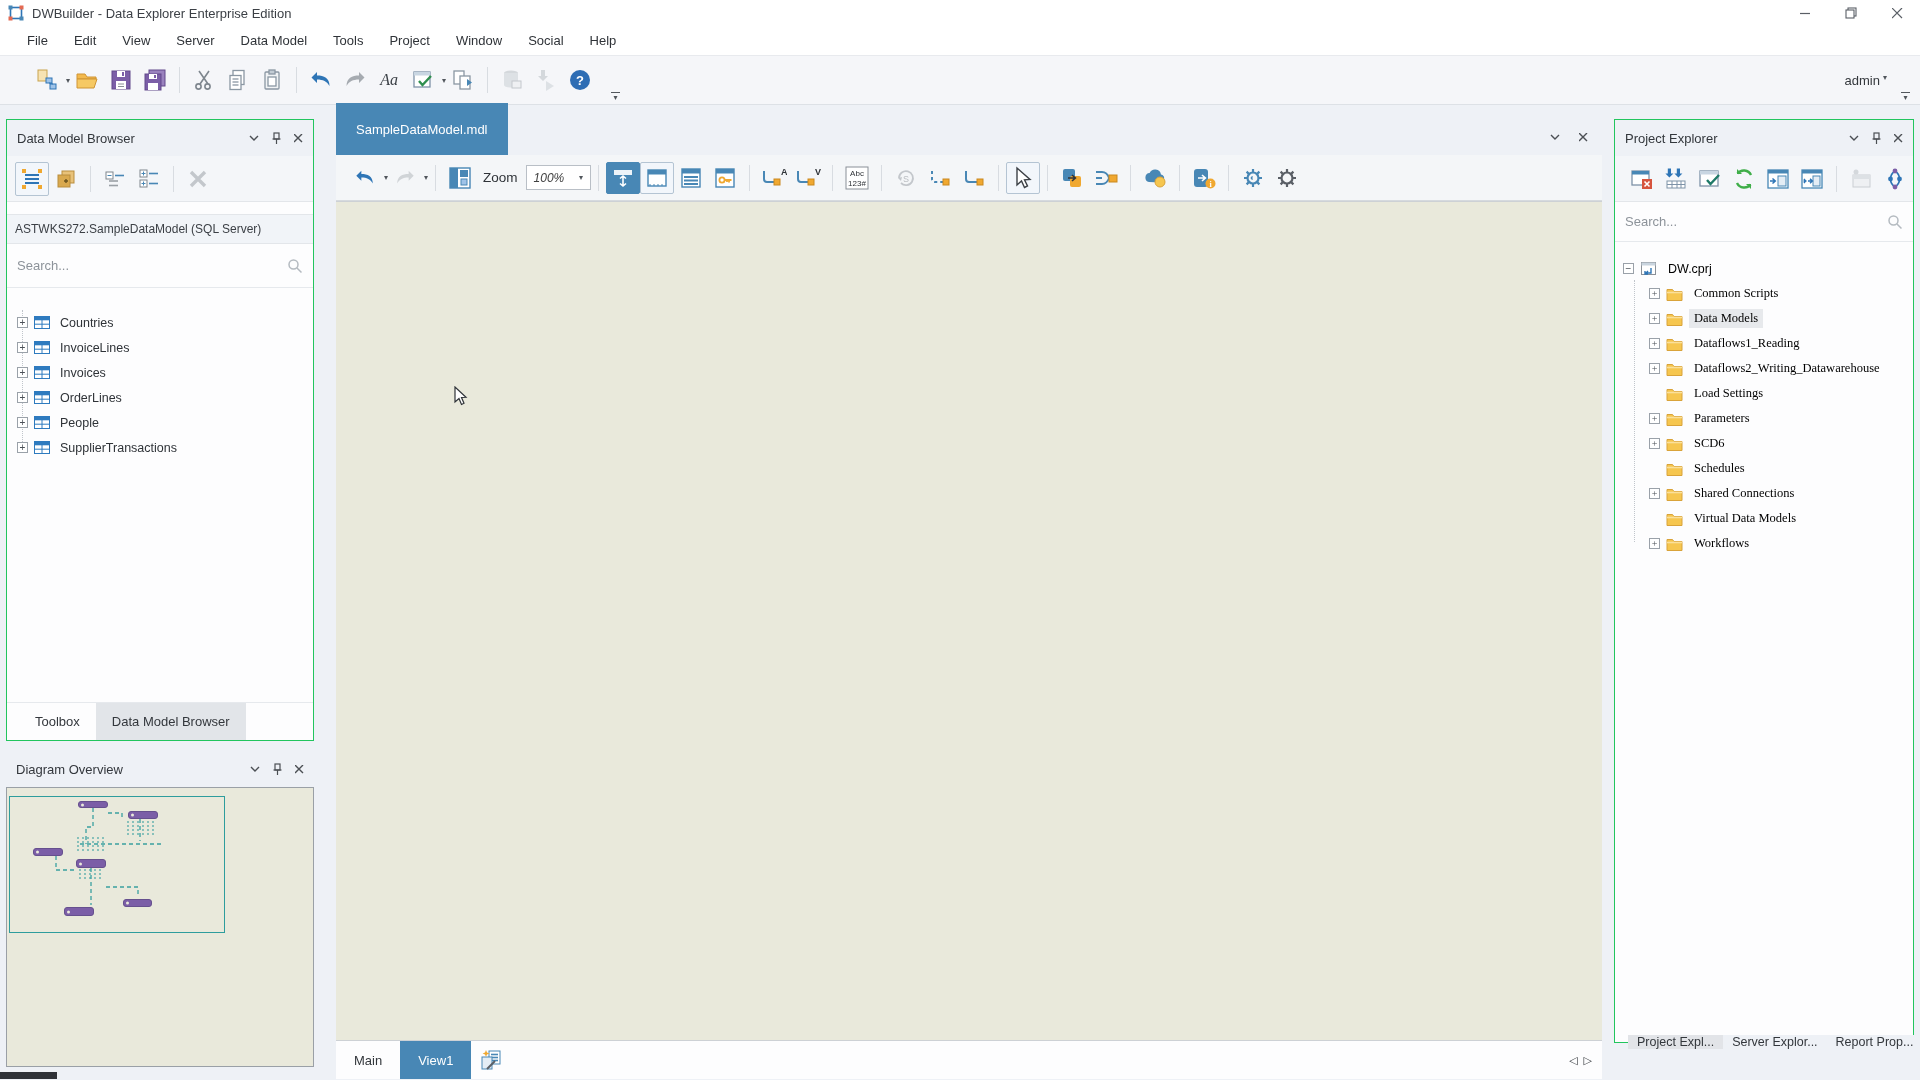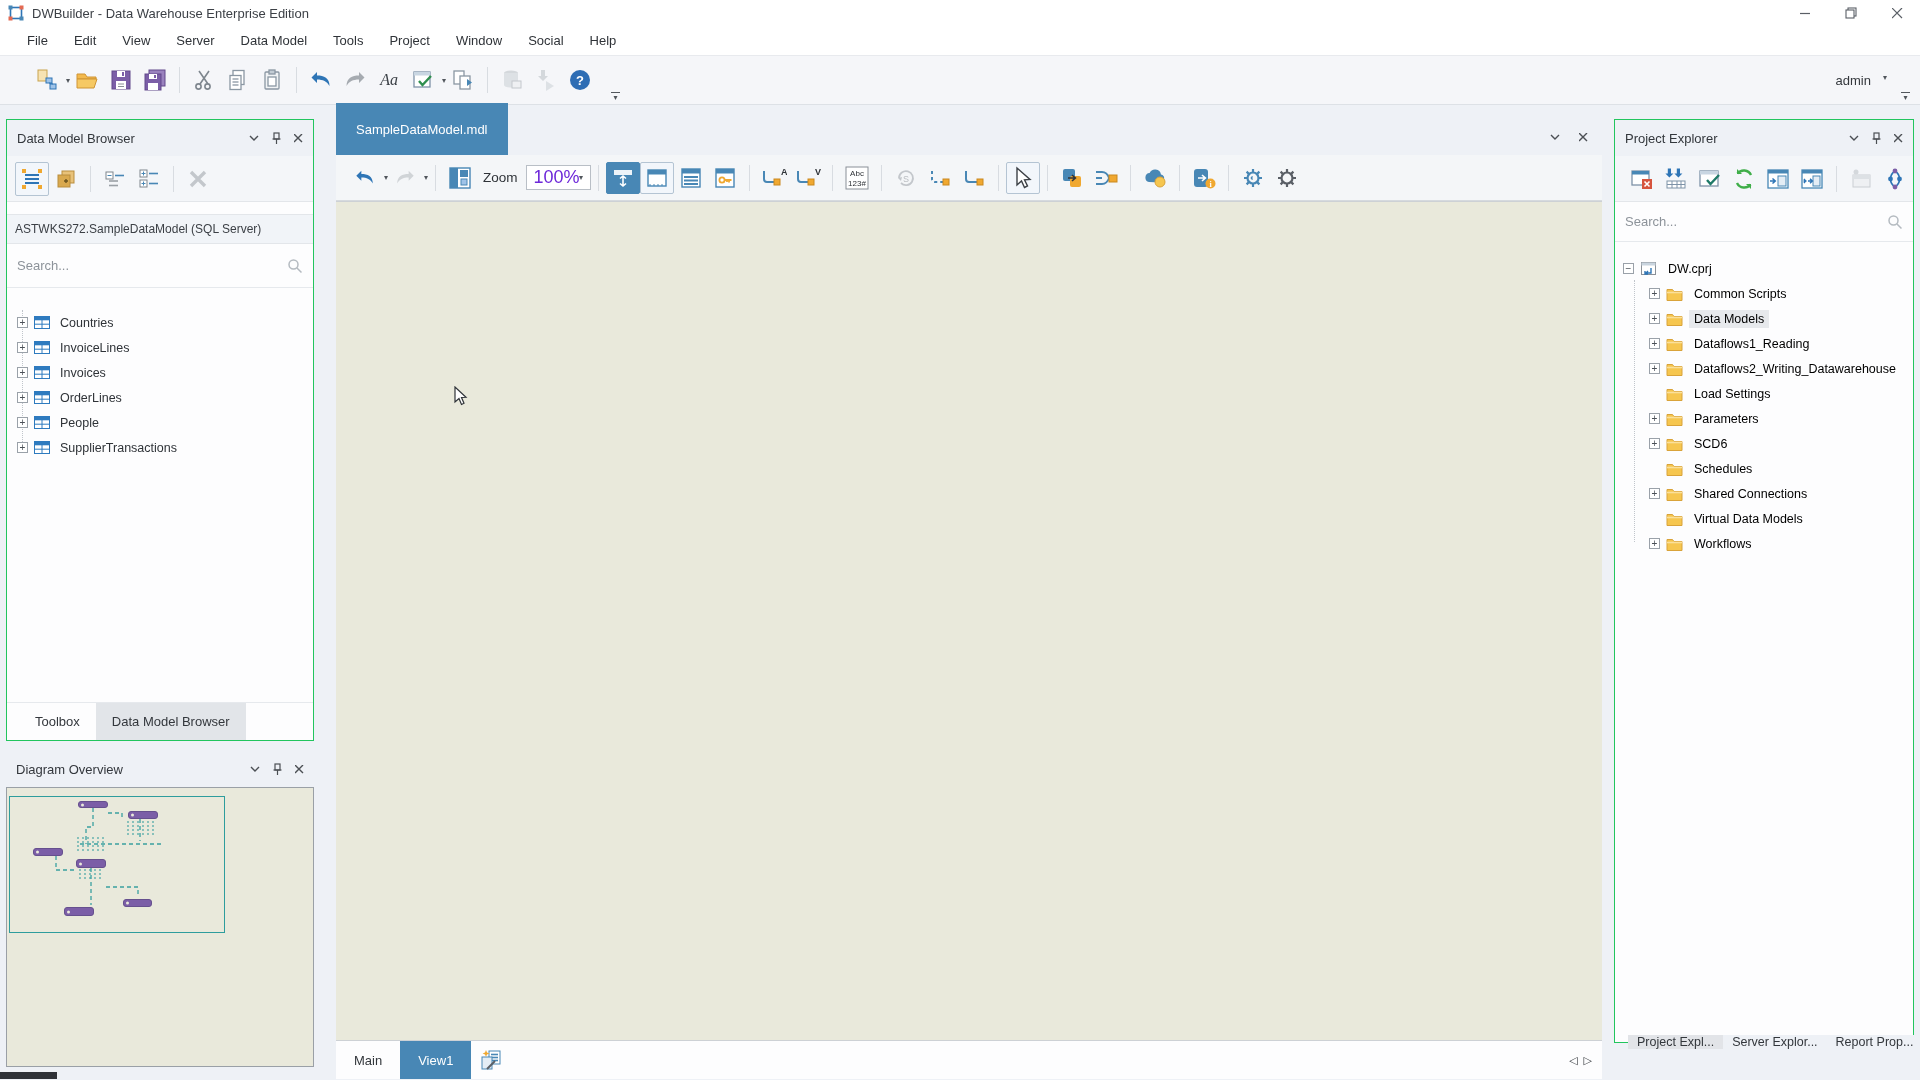--- a/index.html
+++ b/index.html
@@ -22,21 +22,21 @@
   
   .toolbar { height:49px; background:#f5f6f9; border-bottom:1px solid #dde1e6; display:flex; align-items:center; padding:0 10px 0 30px; }
   .tbtn { width:34px; height:34px; display:flex; align-items:center; justify-content:center; border:1px solid transparent; border-radius:2px; position:relative; }
   .tbtn.sel { border-color:#b4c4d3; background:#f2f6fb; }
   .tbtn.dis { opacity:.45; }
   .tsep { width:1px; height:26px; background:#d8dce1; margin:0 7px; }
   .caret { font-size:8px; color:#51565c; margin-left:2px; }
   .font-glyph { font-size:16px; color:#3a3f45; font-style:italic; font-family:"Liberation Serif",serif; }
   .overflow-glyph { display:flex; flex-direction:column; align-items:center; color:#51565c; font-size:8px; line-height:5px; margin-left:14px; align-self:flex-end; margin-bottom:4px; }
   .overflow-glyph .bar { width:9px; height:1.5px; background:#51565c; margin-bottom:2px; }
-  .admin-box { margin-left:auto; display:flex; align-items:flex-start; gap:10px; padding:4px 8px; }
+  .admin-box { margin-left:auto; display:flex; align-items:flex-start; gap:1px; padding:4px 8px; }
   .admin-label { font-size:13px; color:#34383d; }
 
   
   .workspace { position:relative; width:1920px; height:974px; }
 
   
   .panel { position:absolute; background:#fdfdfe; border:1px solid #22c55e; display:flex; flex-direction:column; }
   .panel-header { height:36px; display:flex; align-items:center; padding:0 6px 0 10px; background:#eef1f6; }
   .panel-title { font-size:13px; color:#33373c; }
   .panel-hbtns { margin-left:auto; display:flex; gap:4px; }
@@ -74,35 +74,35 @@
   .doc-tab { height:52px; display:flex; align-items:center; padding:0 20px; background:#4887b5; color:#fff; font-size:13px; }
   .strip-btns { margin-left:auto; display:flex; gap:10px; padding-right:10px; align-items:center; height:36px; }
   .strip-btns svg { stroke:#4b4f54; }
   .doc-toolbar { height:46px; background:#f4f6f8; border-bottom:1px solid #d6dade; display:flex; align-items:center; padding-left:12px; }
   .dtbtn { width:34px; height:32px; display:flex; align-items:center; justify-content:center; border:1px solid transparent; border-radius:2px; }
   .dtbtn.sel { border-color:#b4c4d3; background:#f2f6fb; }
   .dtbtn.blue { background:#4887b5; border-color:#4887b5; }
   .dtbtn.dis { opacity:.45; }
   .zoom-label { font-size:13.5px; color:#2f3338; margin:0 8px 0 6px; }
   .zoom-combo { display:flex; align-items:center; background:#fff; border:1px solid #b9bfc6; height:25px; }
-  .zoom-value { width:46px; padding-left:7px; font-size:18px; color:#6d28d9; }
+  .zoom-value { width:46px; padding-left:7px; font-size:12px; color:#404040;font-style:italic; }
   .zoom-dd { width:17px; height:100%; display:flex; align-items:center; justify-content:center; font-size:8px; color:#51565c; }
   .canvas { flex:1; background:#e9e9db; border-top:1px solid #cdd1d5; border-bottom:1px solid #cdd1d5; position:relative; }
   .view-tabs { height:38px; background:#fdfdfe; display:flex; align-items:stretch; }
   .vtab { display:flex; align-items:center; padding:0 18px; font-size:13px; color:#33373c; }
   .vtab.active { background:#4887b5; color:#fff; }
   .vtab-iconbtn { width:40px; display:flex; align-items:center; justify-content:center; }
   .vt-arrows { margin-left:auto; display:flex; align-items:center; gap:6px; padding-right:10px; color:#2f3338; font-size:11px; }
 
   
   .pe-panel { left:1614px; top:14px; width:300px; height:924px; }
   .pe-toolbar { height:46px; background:#f4f6f9; border-bottom:1px solid #e3e6ea; display:flex; align-items:center; padding-left:10px; }
   .pe-tree { flex:1; position:relative; padding-top:14px; overflow:hidden; }
   .pe-row { height:25px; display:flex; align-items:center; gap:6px; padding-left:8px; position:relative; }
-  .pe-child { padding-left:34px; }
+  .pe-child { padding-left:34px;font-family:Liberation Serif, serif; }
   .pe-row .lbl { font-size:12.5px; color:#000000; padding:2px 5px; }
   .pe-row.selected .lbl { background:#e7e9ec; }
   .pe-tabs { position:absolute; left:1614px; top:930px; width:300px; height:32px; display:flex; align-items:flex-start; background:#eef1f6;margin-left:14px; }
   .pe-tab { display:flex; align-items:center; padding:0 9px; font-size:12.5px; color:#33373c; white-space:nowrap; }
   .pe-tab.active { background:#e2e4e8; }
 
   .dark-strip { position:absolute; left:0; bottom:0; width:57px; height:7px; background:#2f3237; }
   .cursor-g { position:absolute; }
 </style>
 </head>
@@ -111,21 +111,21 @@
 <div class="screen">
 
   <div class="titlebar">
     <svg class="app-icon" viewBox="0 0 16 16">
       <rect x="2.5" y="2.5" width="11" height="11" fill="none" stroke="#2e75b6" stroke-width="1.6"></rect>
       <rect x="0.5" y="0.5" width="4" height="4" fill="#4887b5"></rect>
         <rect x="11.5" y="0.5" width="4" height="4" fill="#e46a52"></rect>
       <rect x="0.5" y="11.5" width="4" height="4" fill="#e46a52"></rect>
         <rect x="11.5" y="11.5" width="4" height="4" fill="#4887b5"></rect>
     </svg>
-    <span class="title-text">DWBuilder - Data Warehouse Enterprise Edition</span>
+    <span class="title-text">DWBuilder - Data Explorer Enterprise Edition</span>
     <div class="win-controls">
       <div class="win-btn">
           <svg width="11" height="11" viewBox="0 0 11 11">
             <line x1="0" y1="5.5" x2="10" y2="5.5" stroke-width="1.2"></line>
           </svg>
         </div>
       <div class="win-btn">
           <svg width="12" height="12" viewBox="0 0 12 12" fill="none">
             <rect x="3" y="1" width="8" height="8" stroke-width="1.1"></rect>
             <rect x="1" y="3" width="8" height="8" fill="#fff" stroke-width="1.1"></rect>

